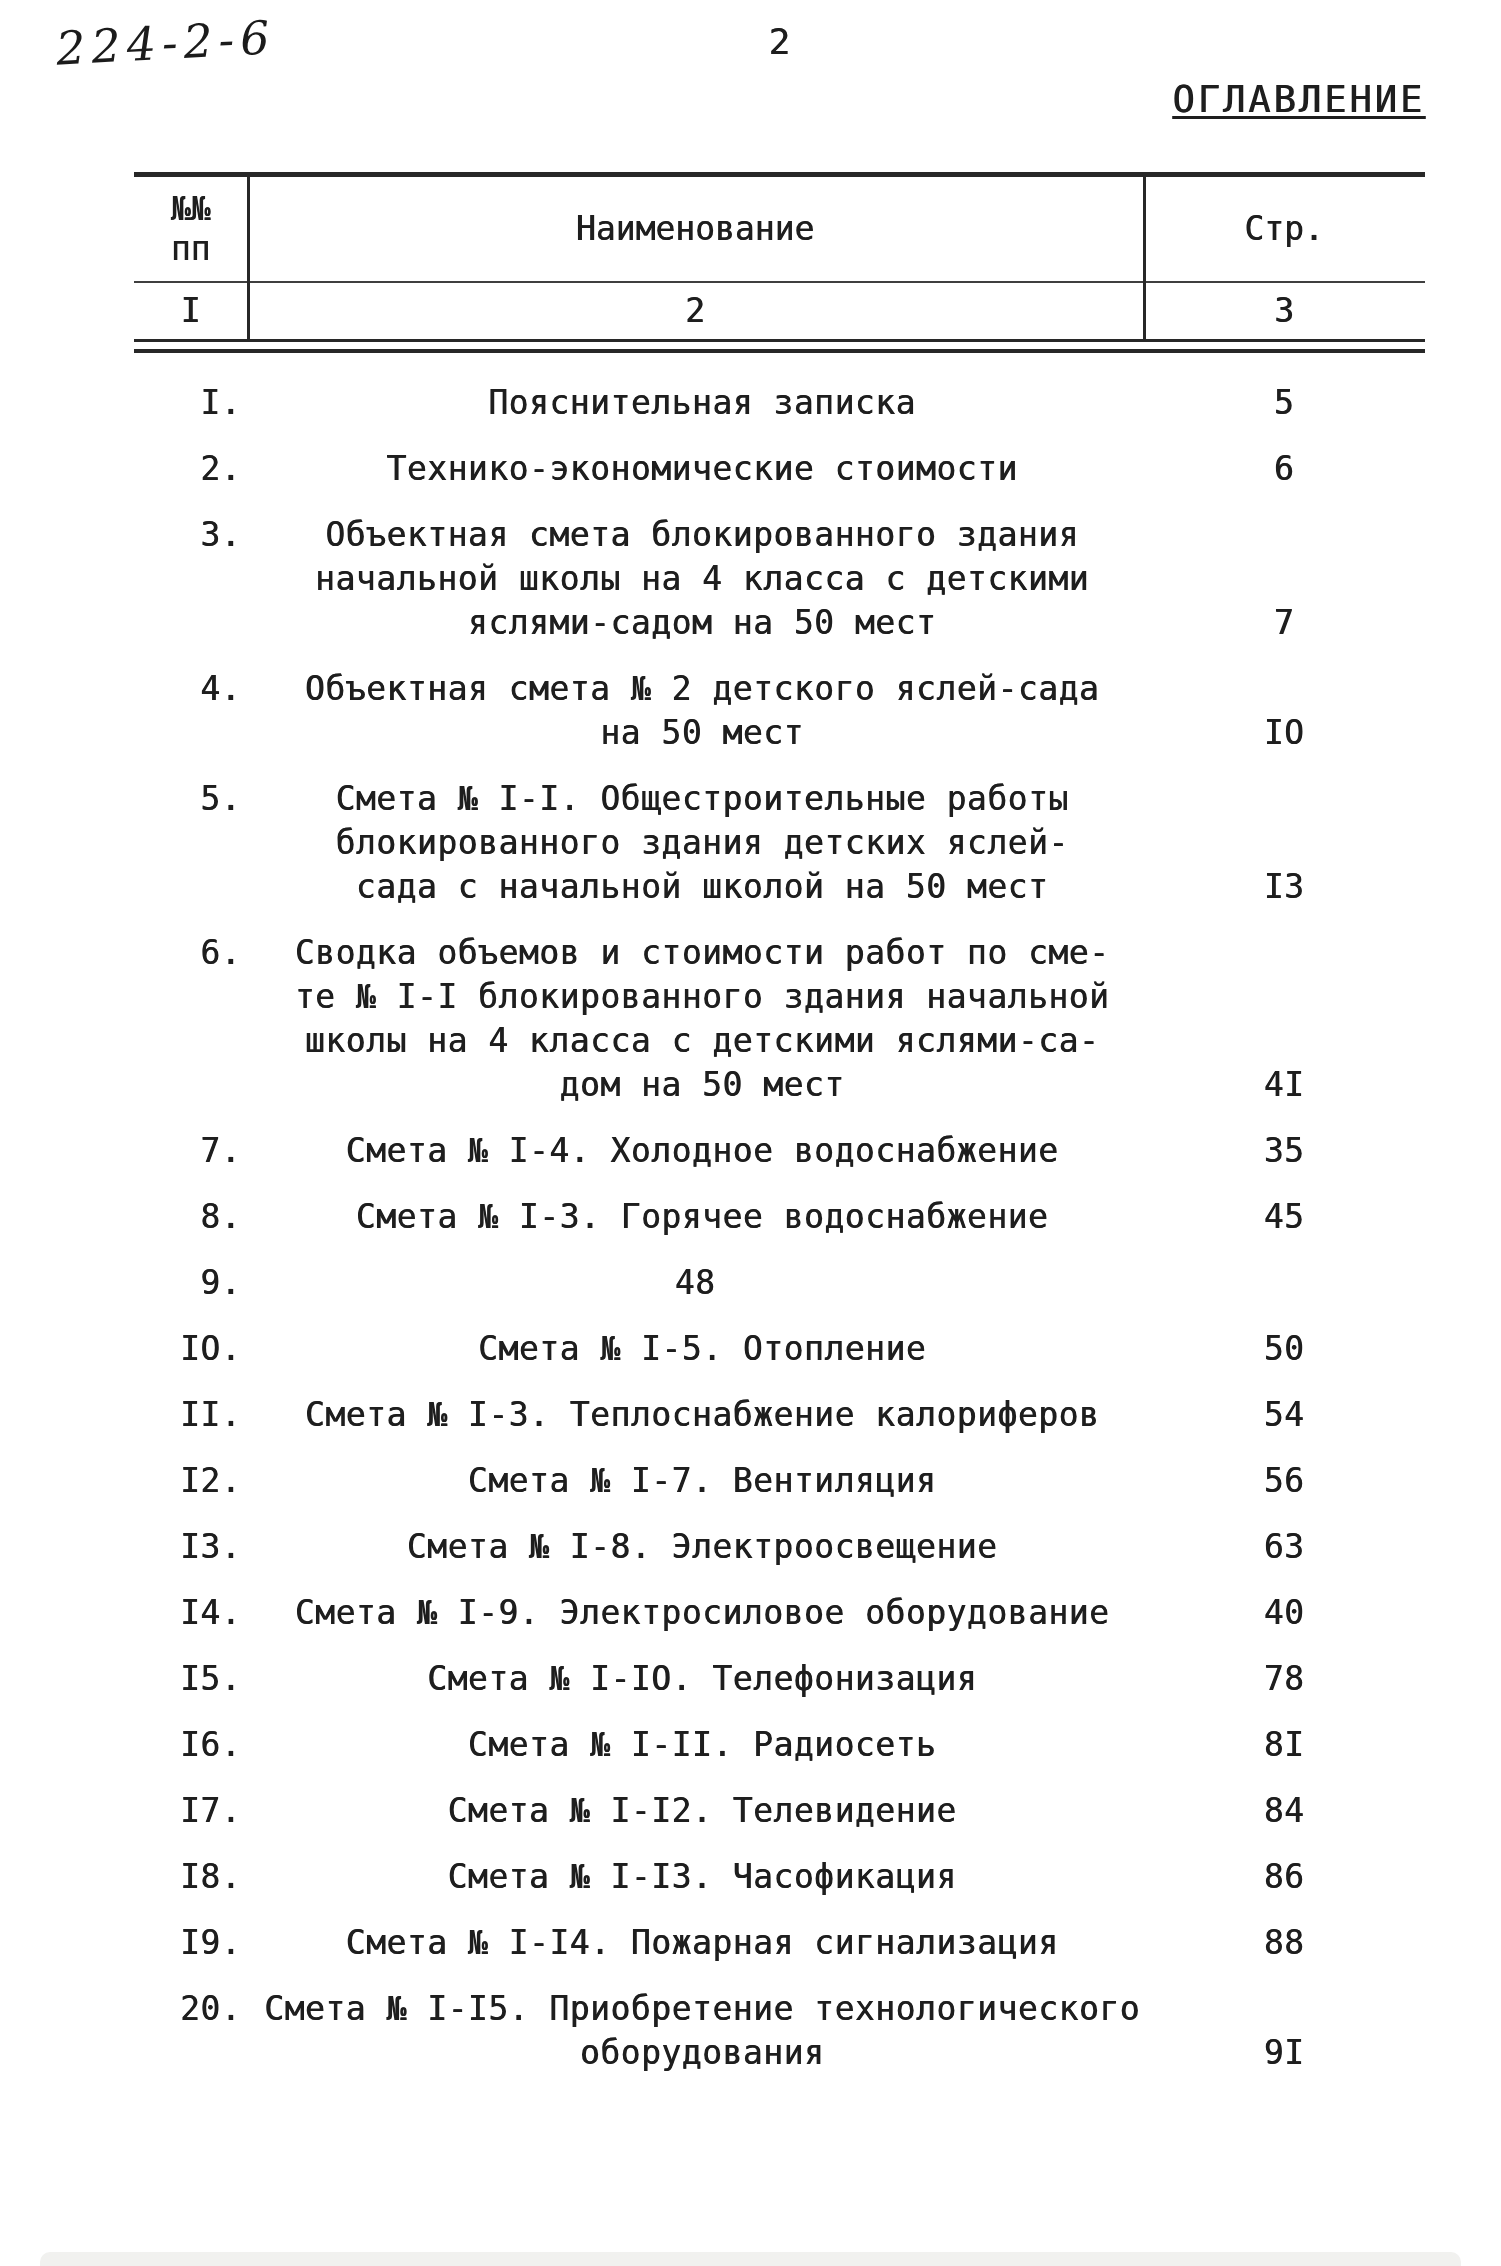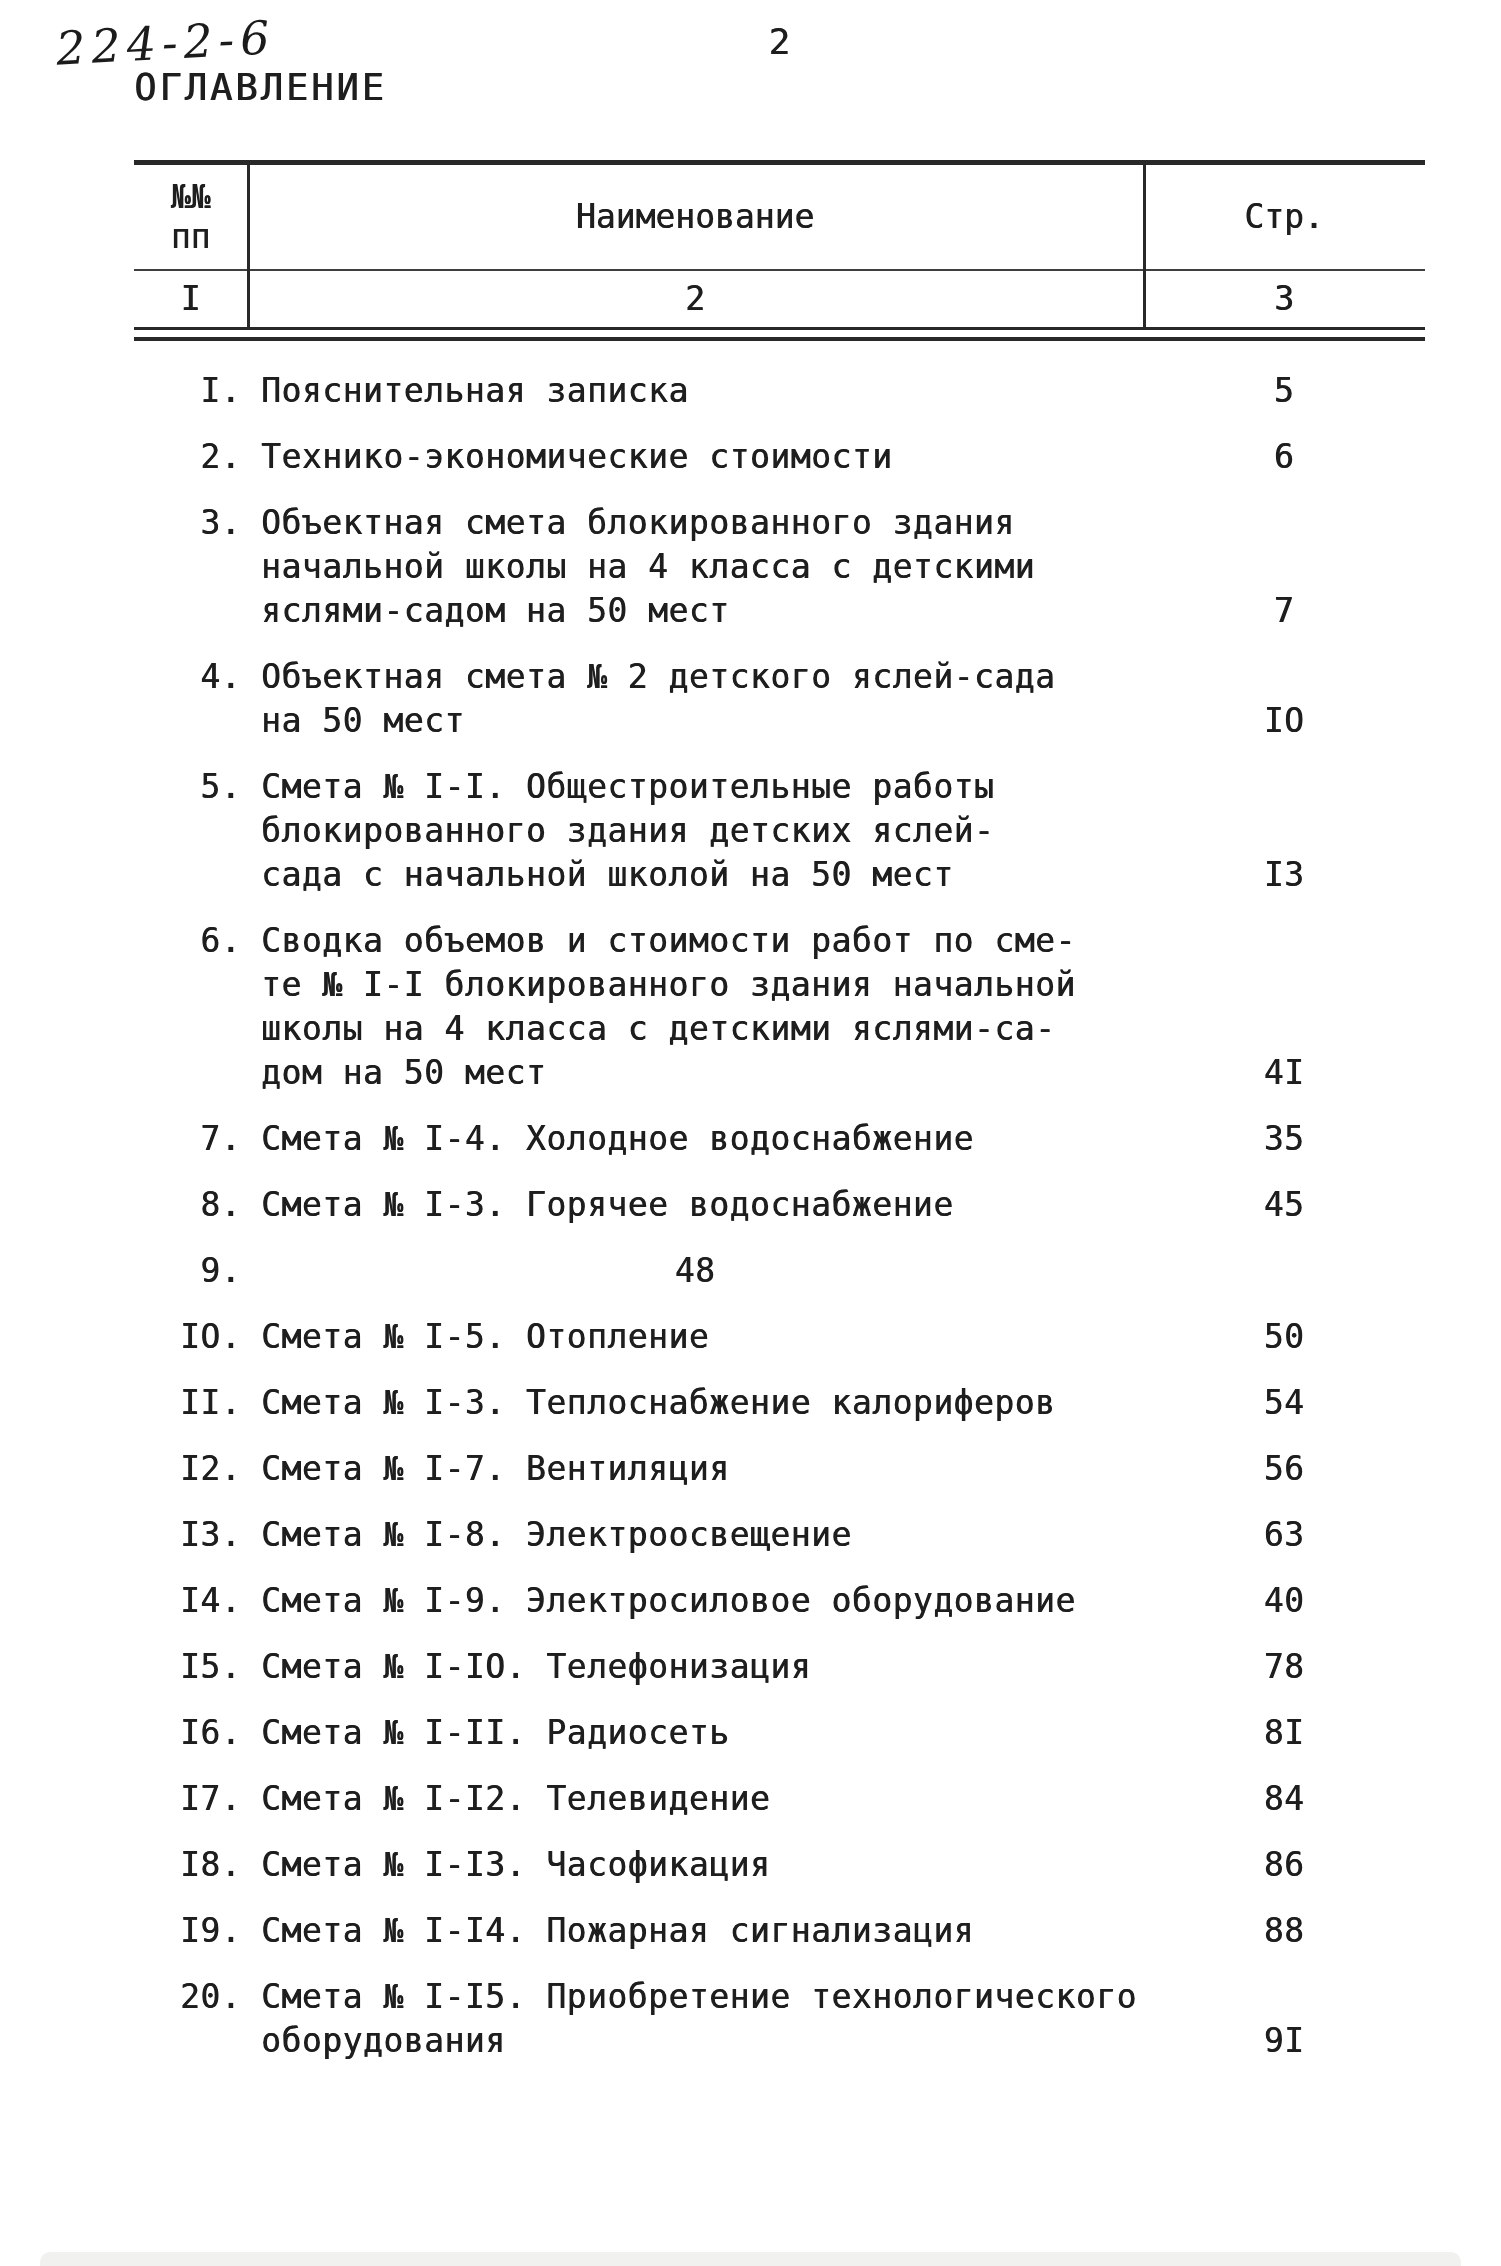--- a/index.html
+++ b/index.html
@@ -27,23 +27,24 @@
     font-style:italic;font-size:46px;letter-spacing:6px;
     transform:rotate(-3deg);
     color:#1b1b1b;
   }
   .content{margin-left:134px;width:1291px;}
   .page-number{
     text-align:center;padding-top:20px;font-size:36px;line-height:44px;
     text-shadow:0.6px 0 0 currentColor;
   }
   .doc-title{
-    text-align:left;margin-top:0;font-size:37px;line-height:48px;
+    text-align:right;margin-top:12px;font-size:37px;line-height:48px;
     letter-spacing:3px;
     text-shadow:0.8px 0 0 currentColor;
+    text-decoration:underline;
     text-decoration-thickness:3px;
     text-underline-offset:4px;
   }
   .toc-table{margin-top:48px;}
   .thead{
     position:relative;
     border-top:5px solid var(--rule);
   }
   .hrow{
     display:grid;
@@ -62,21 +63,21 @@
   .vd{position:absolute;top:0;bottom:14px;width:3px;background:var(--rule);}
   .vd1{left:113px;}
   .vd2{left:1009px;}
   .tbody{padding-top:28px;}
   .trow{
     display:grid;
     grid-template-columns:113px 896px 282px;
     margin-bottom:22px;
   }
   .cell-num{text-align:right;padding-right:6px;align-self:start;}
-  .cell-name{padding-left:14px;white-space:pre-line;}
+  .cell-name{padding-left:14px;white-space:pre-line;text-align:center;}
   .cell-page{text-align:center;align-self:end;}
   .scan-edge{
     position:absolute;left:40px;right:40px;bottom:0;height:14px;
     background:#f1f1ef;border-radius:10px 10px 0 0;
   }
 </style>
 </head>
 <body>
 
 <div class="page">

